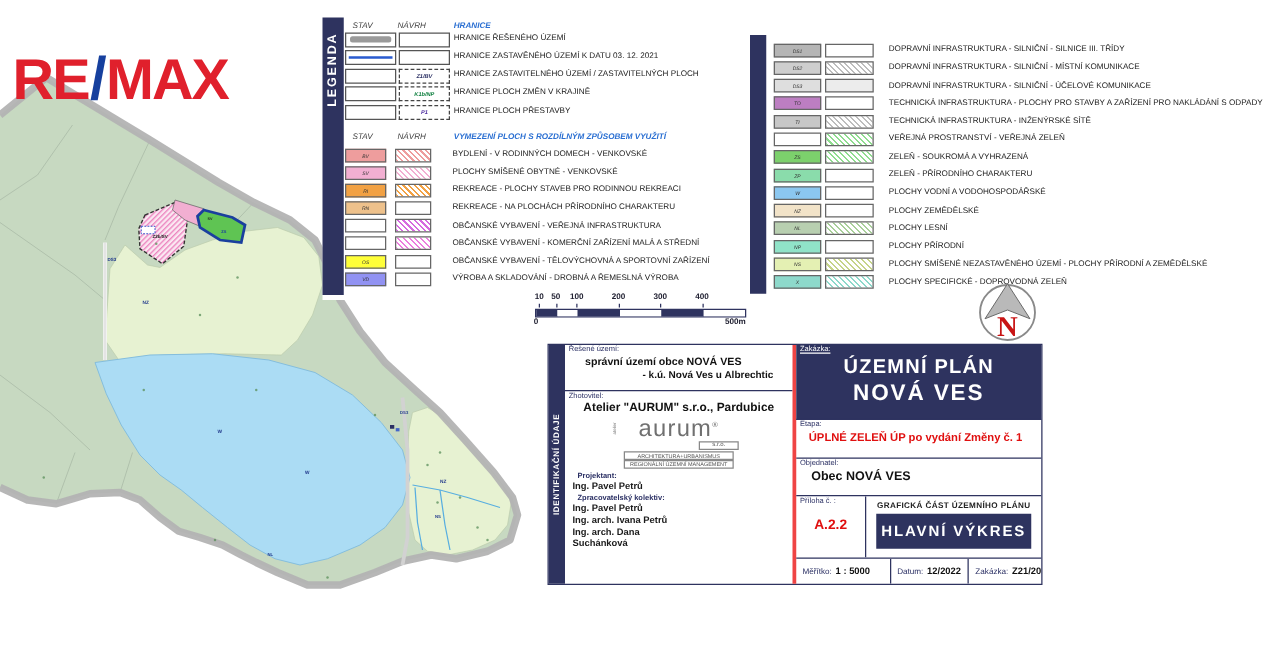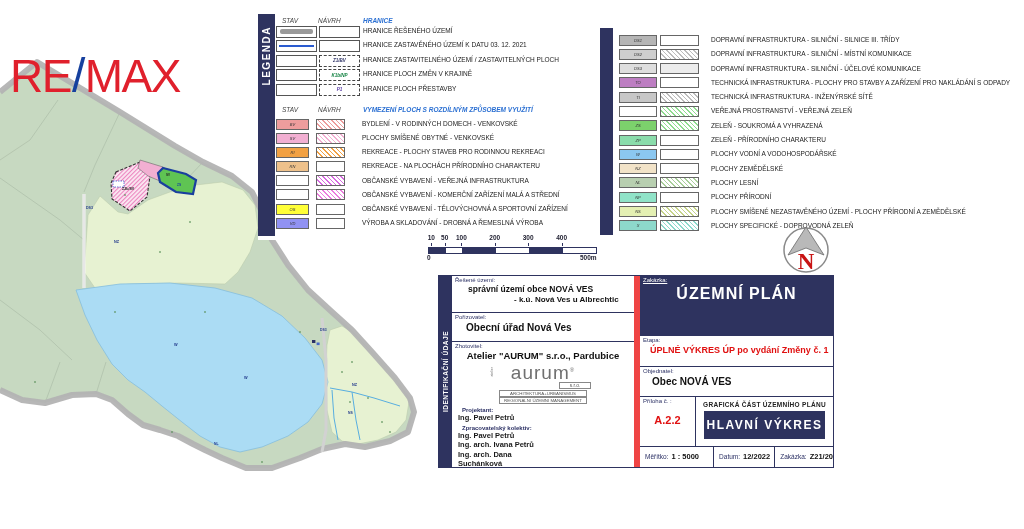--- a/index.html
+++ b/index.html
@@ -1,21 +1,21 @@
 <!DOCTYPE html>
 <html><head>
 <meta charset="utf-8">
 <style>
   html,body{margin:0;padding:0;background:#fff;}
   .sheet{position:relative;width:1024px;height:529px;background:#fff;overflow:hidden;
          font-family:"Liberation Sans",sans-serif;color:#1a1a1a;}
 
   
-  .remax{position:absolute;left:10px;top:40px;z-index:6;font-weight:normal;font-size:46px;
-         letter-spacing:-1.5px;line-height:1;margin-top:12px;}
+  .remax{position:absolute;left:10px;top:40px;z-index:6;font-weight:bold;font-size:46px;
+         letter-spacing:-1.5px;line-height:1;}
   .remax .red{color:#e0202c;}
   .remax .slash{color:#16409e;padding:0 1px;font-size:48px;}
 
   
   #map-svg{position:absolute;left:0;top:0;z-index:1;}
 
   
   .legend-l{position:absolute;left:258px;top:14px;width:342px;height:226px;background:#fff;z-index:4;}
   .legend-r{position:absolute;left:600px;top:28px;width:424px;height:207px;background:#fff;z-index:4;}
   .navybar{position:absolute;left:0;top:0;background:#2e335f;}
@@ -68,21 +68,21 @@
   
   .compass{position:absolute;left:780px;top:222px;z-index:4;}
 
   
   .tblock{position:absolute;left:438px;top:275px;width:396px;height:193px;z-index:5;background:#fff;
           border:1.5px solid #2e335f;box-sizing:border-box;}
   .tb-side{position:absolute;left:0;top:0;width:13px;height:100%;background:#2e335f;
            display:flex;align-items:center;justify-content:center;}
   .tb-side .vtext{font-size:6.5px;letter-spacing:0.5px;}
   .tb-left{position:absolute;left:13px;top:0;width:182px;height:100%;box-sizing:border-box;}
-  .tb-right{position:absolute;left:195px;top:0;right:0;height:100%;border-left:6px solid #ef4444;box-sizing:border-box;}
+  .tb-right{position:absolute;left:195px;top:0;right:0;height:100%;border-left:3px solid #ef4444;box-sizing:border-box;}
   .flab{font-size:6px;color:#2b3064;padding:1px 0 0 3px;}
   .tb-row{border-bottom:1px solid #2e335f;box-sizing:border-box;overflow:hidden;}
   .tl-r1{height:37px;}
   .tl-r2{height:29px;}
   .tl-r3{height:125px;border-bottom:none;}
   .v-bold{font-weight:bold;color:#111;}
   .resene1{font-size:8.5px;margin:1px 0 0 16px;}
   .resene2{font-size:8px;margin:1px 0 0 62px;}
   .poriz{font-size:10px;margin:2px 0 0 14px;}
   .zhot{font-size:9.5px;text-align:center;margin-top:1px;}
@@ -457,24 +457,20 @@
     <div class="tb-side">
       <span class="vtext">IDENTIFIKAČNÍ ÚDAJE</span>
     </div>
 
     <div class="tb-left">
       <div class="tb-row tl-r1">
         <div class="flab">Řešené území:</div>
         <div class="v-bold resene1">správní území obce NOVÁ VES</div>
         <div class="v-bold resene2">- k.ú. Nová Ves u Albrechtic</div>
       </div>
-      <div class="tb-row tl-r2">
-        <div class="flab">Pořizovatel:</div>
-        <div class="v-bold poriz">Obecní úřad Nová Ves</div>
-      </div>
       <div class="tb-row tl-r3">
         <div class="flab">Zhotovitel:</div>
         <div class="v-bold zhot">Atelier "AURUM" s.r.o., Pardubice</div>
         <div class="aurum-box">
           <span class="aurum-at">atelier</span>
           <div class="aurum-main"><span>aurum</span><sup>®</sup></div>
           <div class="aurum-sro">s.r.o.</div>
           <div class="aurum-l1">ARCHITEKTURA+URBANISMUS</div>
           <div class="aurum-l2">REGIONÁLNÍ ÚZEMNÍ MANAGEMENT</div>
         </div>
@@ -488,24 +484,25 @@
               <div class="tname">Ing. arch. Dana Suchánková</div>
             </div>
         </div>
       </div>
     </div>
 
     <div class="tb-right">
       <div class="tb-row tr-r1">
         <div class="flab">Zakázka:</div>
         <div class="tb-title1">ÚZEMNÍ PLÁN</div>
+        <div class="tb-title2">NOVÁ VES</div>
       </div>
       <div class="tb-row tr-r2">
         <div class="flab">Etapa:</div>
-        <div class="etapa"><span>ÚPLNÉ VÝKRES ÚP</span><span> po vydání Změny č. 1</span></div>
+        <div class="etapa"><span>ÚPLNÉ ZELEŇ ÚP</span><span> po vydání Změny č. 1</span></div>
       </div>
       <div class="tb-row tr-r3">
         <div class="flab">Objednatel:</div>
         <div class="v-bold objed">Obec  NOVÁ VES</div>
       </div>
       <div class="tb-row tr-r4">
         <div class="pril-cell">
           <div class="flab">Příloha č. :</div>
           <div class="pril-no">A.2.2</div>
         </div>

